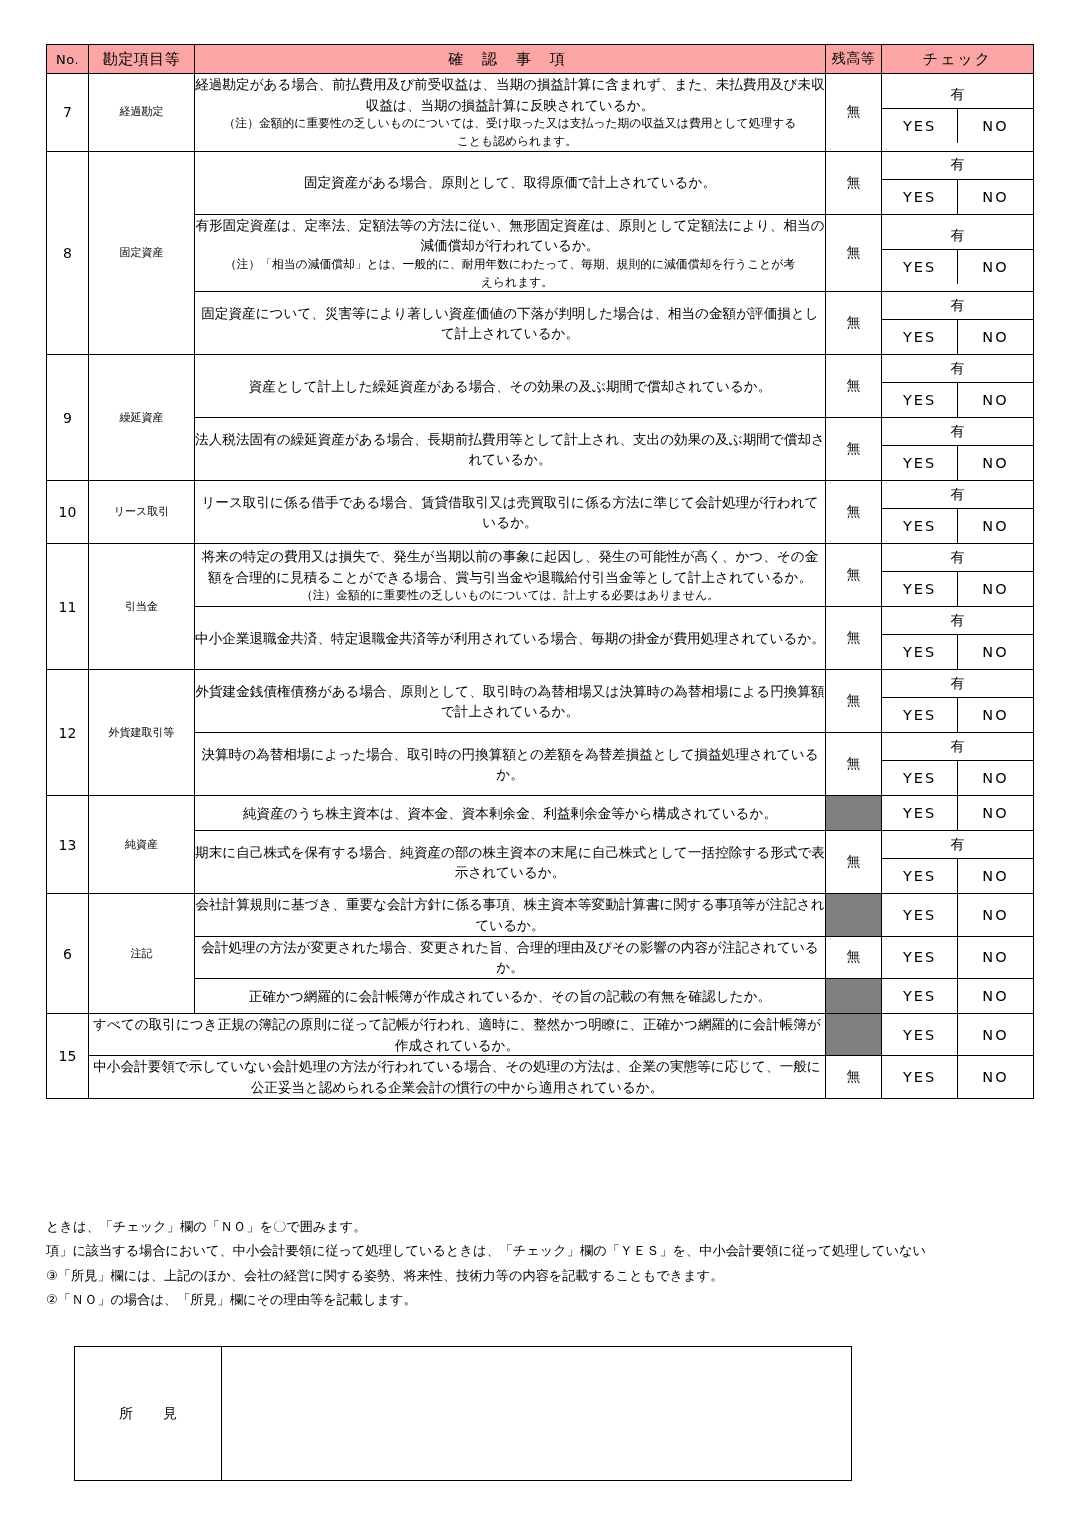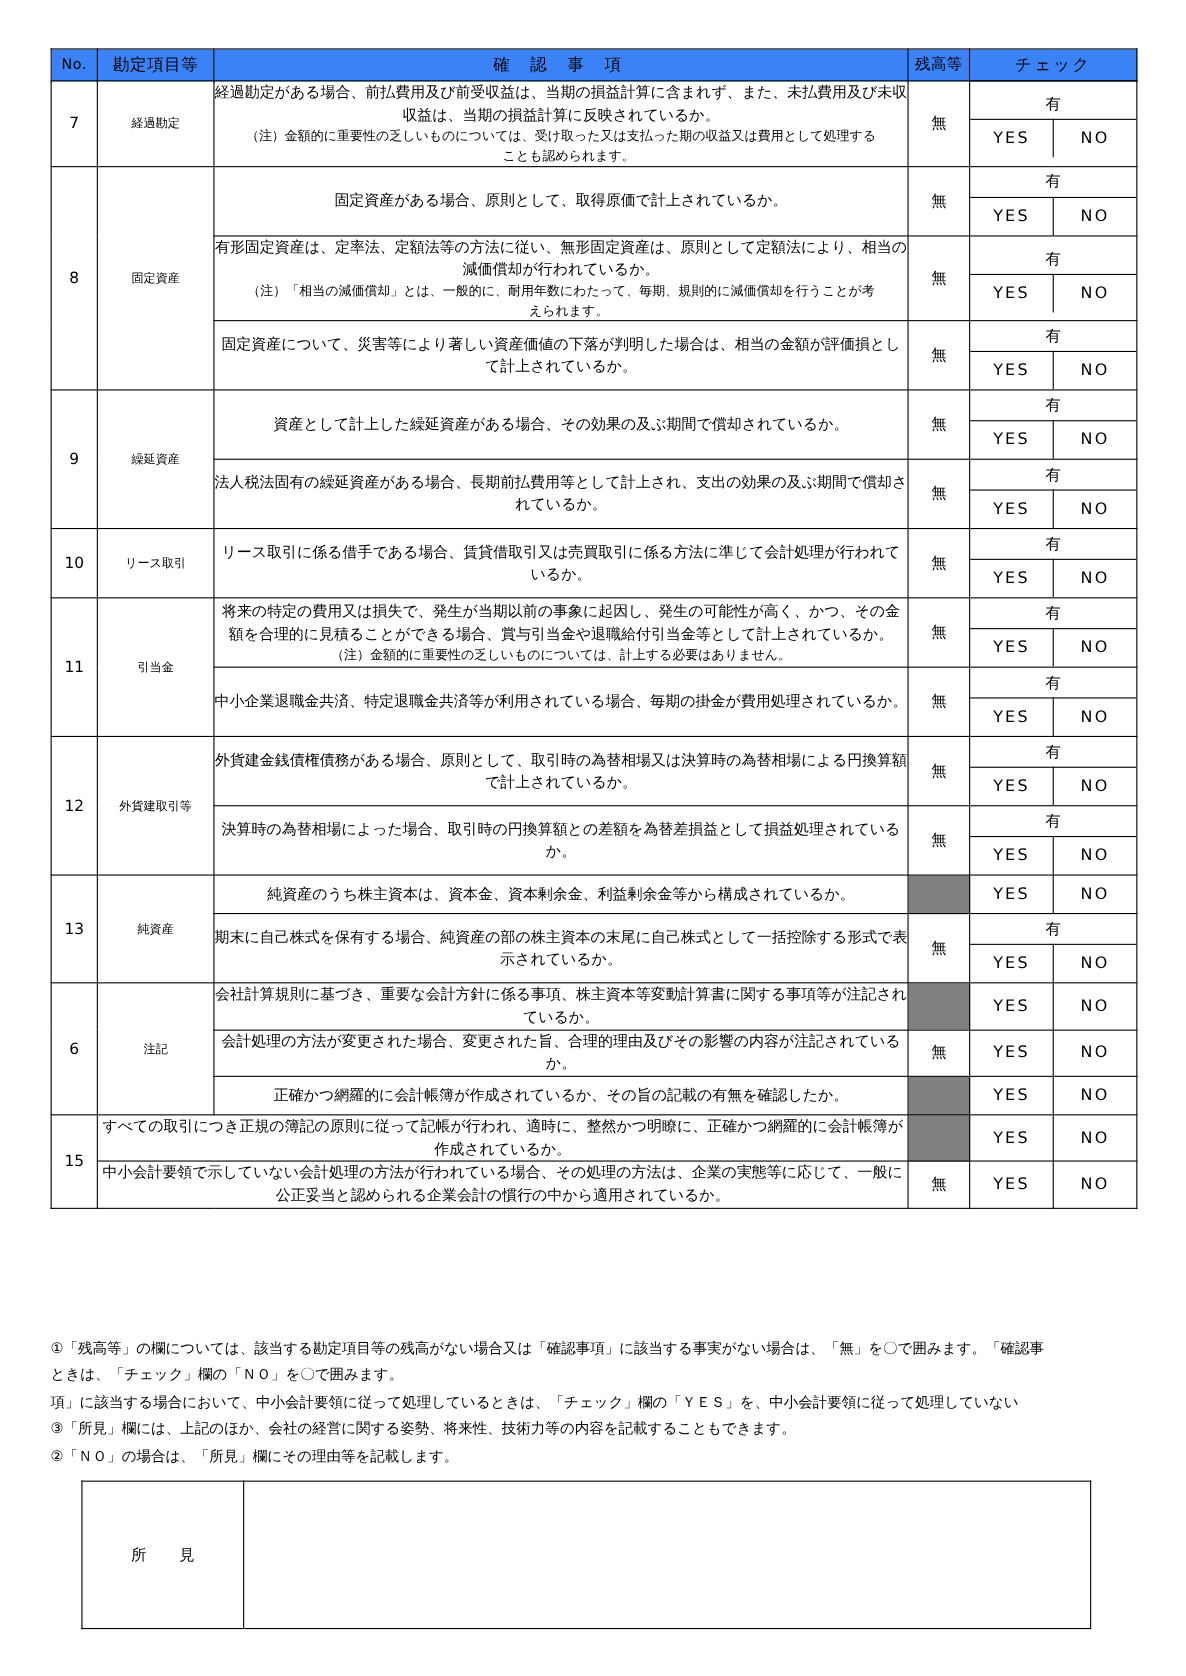--- a/index.html
+++ b/index.html
@@ -31,21 +31,21 @@
     border-collapse: collapse;
     table-layout: fixed;
   }
   .sheet td, .sheet th {
     border: 1px solid #000000;
     padding: 0;
     vertical-align: middle;
     font-weight: normal;
   }
   .hdr {
-    background: #3b82f6;
+    background: #fca5a5;
     text-align: center;
     font-size: 15px;
     letter-spacing: 0.5px;
     height: 28px;
   }
   .hdr-no { font-size: 13px; }
   .hdr-kakunin { letter-spacing: 7px; padding-left: 7px; }
   .hdr-zan { font-size: 14px; }
   .hdr-check { font-size: 15px; letter-spacing: 2px; }
 
@@ -139,21 +139,21 @@
   .notes p.hang {
     padding-left: 18px;
     text-indent: -18px;
   }
 
   
   .opinion {
     position: absolute;
     left: 74px;
     top: 1346px;
-    width: 918px;
+    width: 778px;
     height: 135px;
     border-collapse: collapse;
     table-layout: fixed;
   }
   .opinion td {
     border: 1px solid #000;
     padding: 0;
   }
   .opinion .lbl {
     width: 138px;
@@ -446,21 +446,20 @@
         <tr>
           <td class="body-cell" colspan="2">中小会計要領で示していない会計処理の方法が行われている場合、その処理の方法は、企業の実態等に応じて、一般に公正妥当と認められる企業会計の慣行の中から適用されているか。</td>
           <td class="zan">無</td>
           <td class="ans">YES</td>
           <td class="ans">NO</td>
         </tr>
       </tbody>
   </table>
 
   <div class="notes" id="notes">
-      <p>①「残高等」の欄については、該当する勘定項目等の残高がない場合又は「確認事項」に該当する事実がない場合は、「無」を〇で囲みます。「確認事</p>
       <p class="hang">ときは、「チェック」欄の「ＮＯ」を〇で囲みます。</p>
       <p class="hang">項」に該当する場合において、中小会計要領に従って処理しているときは、「チェック」欄の「ＹＥＳ」を、中小会計要領に従って処理していない</p>
       <p>③「所見」欄には、上記のほか、会社の経営に関する姿勢、将来性、技術力等の内容を記載することもできます。</p>
       <p>②「ＮＯ」の場合は、「所見」欄にその理由等を記載します。</p>
     </div>
 
   <table class="opinion">
     <tbody>
         <tr>
       <td class="lbl">所　見</td>

